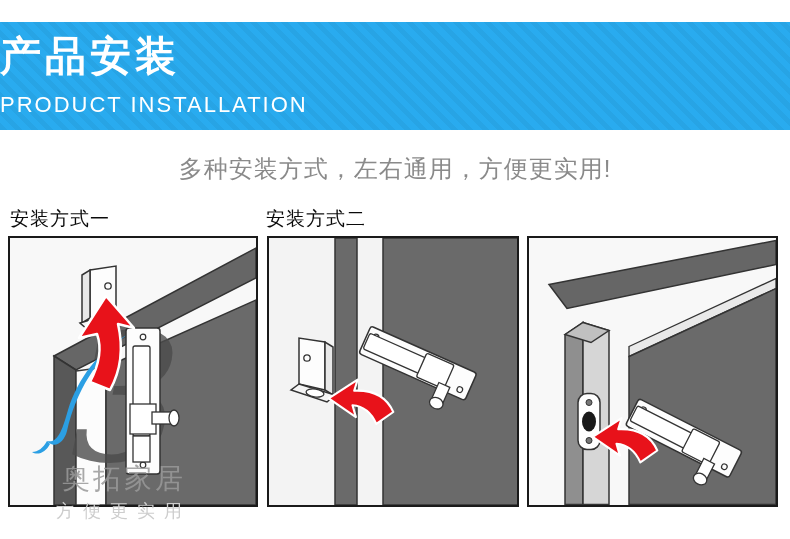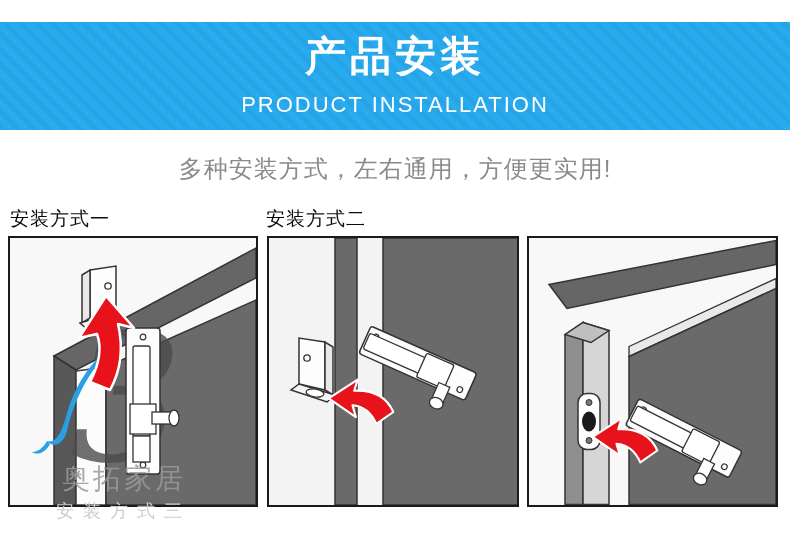--- a/index.html
+++ b/index.html
@@ -7,21 +7,21 @@
     --door:#6a6a6a; --line:#333; --textgray:#8a8a8a;
   }
   *{margin:0;padding:0;box-sizing:border-box;}
   body{background:#fff;font-family:"Liberation Sans","DejaVu Sans",sans-serif;}
   .page{position:relative;width:790px;height:539px;background:#fff;overflow:hidden;}
 
   
   .banner{
     position:absolute;left:0;top:22px;width:790px;height:108px;
     background:repeating-linear-gradient(45deg, rgba(0,0,0,0.045) 0 5px, rgba(0,0,0,0) 5px 11px), var(--blue);
-    display:flex;flex-direction:column;align-items:center;justify-content:center;
+    display:flex;flex-direction:column;justify-content:center;
   }
   .banner .title-zh{
     color:#fff;font-size:41px;font-weight:bold;letter-spacing:4px;line-height:1.1;
   }
   .banner .title-en{
     color:#fff;font-size:22px;letter-spacing:2px;margin-top:12px;
   }
 
   .tagline{
     position:absolute;left:0;top:153px;width:790px;text-align:center;
@@ -172,15 +172,15 @@
         <ellipse cx="91" cy="44" rx="7" ry="5.5" fill="#fff" stroke="#333" stroke-width="1.3"></ellipse>
       </g>
 
       <g transform="translate(62,178) scale(0.85)">
         <path fill="var(--red)" stroke="#fff" stroke-width="2.5" stroke-linejoin="round" d="M2,24 L36,2 L32,15 C54,14 70,22 78,40 L58,54 C52,40 42,33 30,32 L34,46 Z"></path>
       </g>
     </svg>
   </div>
 
   <div class="wm-brand">奥拓家居</div>
-  <div class="wm-slogan">安装方式三</div>
+  <div class="wm-slogan">方便更实用</div>
 
 </div>
 
 </body></html>

